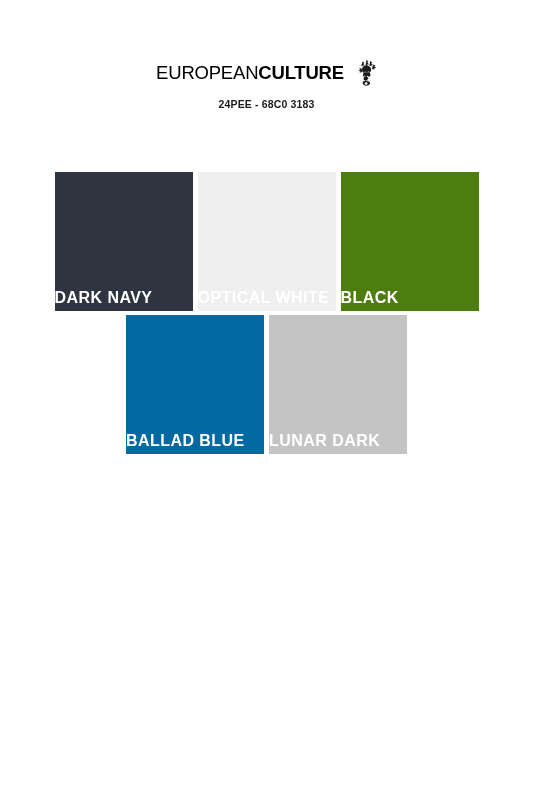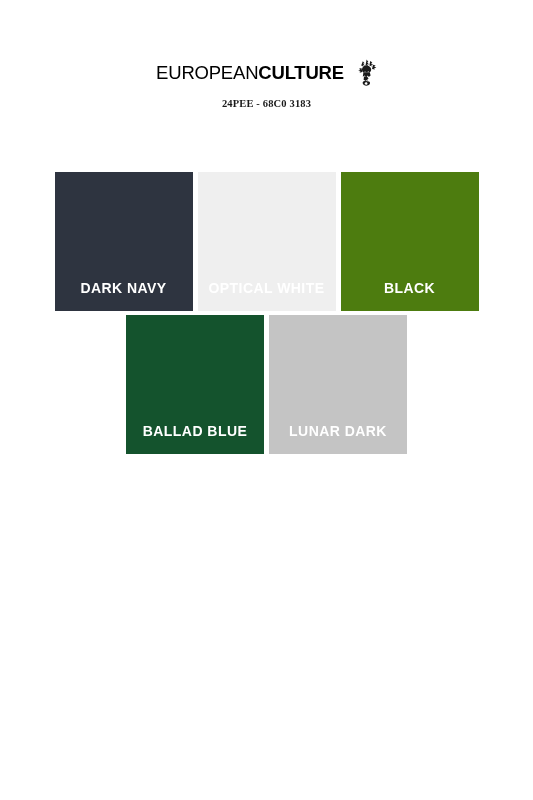--- a/index.html
+++ b/index.html
@@ -57,21 +57,21 @@
 
   .crest-icon {
     display: block;
     width: 22px;
     height: 28px;
     flex: 0 0 auto;
   }
 
   .style-code {
     margin-top: 11px;
-    font-family: Liberation Serif, serif;
+    font-family: Liberation Sans, sans-serif;
     font-size: 10.5px;
     font-weight: 700;
     letter-spacing: 0.15px;
     color: #1a1a1a;
     line-height: 1;
   }
 
   
   .swatch-grid {
     position: absolute;
@@ -95,27 +95,27 @@
     width: 138px;
     height: 139px;
     box-sizing: border-box;
     display: flex;
     align-items: flex-end;
     justify-content: center;
   }
 
   .swatch-label {
     font-family: "Liberation Sans", sans-serif;
-    font-size: 14px;
+    font-size: 16px;
     font-weight: 700;
     letter-spacing: 0.45px;
     color: #ffffff;
     line-height: 1;
-    text-align: center;
-    padding-bottom: 16px;
+    text-align: left;
+    padding-bottom: 5px;
     width: 100%;
     white-space: nowrap;
   }
 </style>
 </head>
 <body style="background-color: rgb(255, 255, 255);">
 
 <div class="page">
 
   <div class="header">
@@ -164,21 +164,21 @@
       </div>
 
       <div class="swatch" style="background-color: #4d7c0f;">
         <div class="swatch-label" style="color: rgb(255, 255, 255);">BLACK</div>
       </div>
 
     </div>
 
     <div class="swatch-row row-bottom">
 
-      <div class="swatch" style="background-color: #14532d;">
+      <div class="swatch" style="background-color: #0369a1;">
         <div class="swatch-label" style="color: rgb(255, 255, 255);">BALLAD BLUE</div>
       </div>
 
       <div class="swatch" style="background-color: rgb(196, 196, 196);">
         <div class="swatch-label" style="color: rgb(255, 255, 255);">LUNAR DARK</div>
       </div>
 
     </div>
 
   </div>

